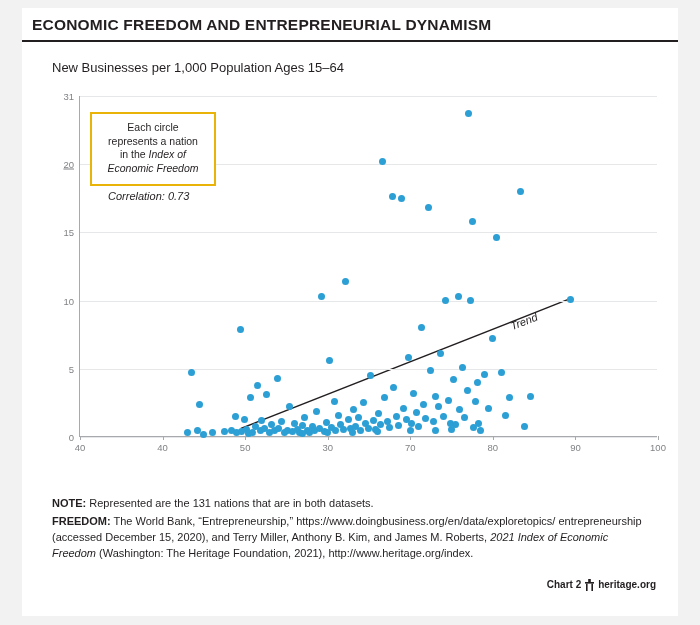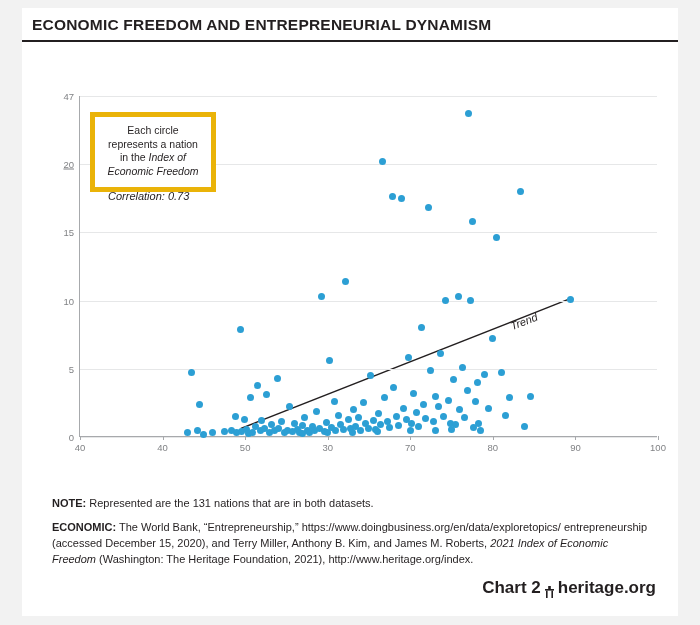--- a/index.html
+++ b/index.html
@@ -128,21 +128,21 @@
     transform: rotate(-21deg);
     transform-origin: left bottom;
   }
 
   .callout {
     position: absolute;
     left: 68px;
     top: 104px;
     width: 126px;
     background: #ffffff;
-    border: 5px solid #eab308;
+    border: 2px solid #eab308;
     padding: 7px 6px 8px 6px;
     box-sizing: border-box;
     text-align: center;
     font-size: 10.5px;
     line-height: 1.3;
     color: #231f20;
   }
   .callout i { font-style: italic; }
   .correlation {
     position: absolute;
@@ -169,28 +169,28 @@
     position: absolute;
     left: 30px;
     top: 488px;
     width: 600px;
     font-size: 11px;
     line-height: 1.45;
     color: #231f20;
   }
   .notes b { font-weight: bold; }
   .notes i { font-style: italic; }
-  .note-line { margin: 0 0 8px 0; }
+  .note-line { margin: 0 0 2px 0; }
   .sources-block { margin-top: 2px; }
 
   .footer {
     position: absolute;
     right: 22px;
     top: 570px;
-    font-size: 17px;
+    font-size: 10px;
     font-weight: bold;
     color: #231f20;
     display: flex;
     align-items: center;
     gap: 4px;
   }
   .footer .chartnum { font-weight: bold; }
   .footer .brand { font-weight: bold; }
   .heritage-mark {
     display: inline-block;
@@ -203,38 +203,39 @@
 </head>
 <body>
 
 <div class="page">
   <div class="card">
 
     <div class="title-wrap">
       <span class="title">ECONOMIC FREEDOM AND ENTREPRENEURIAL DYNAMISM</span>
     </div>
 
+    <div class="subtitle">New Businesses per 1,000 Population Ages 15–64</div>
 
     <div class="plot-area">
       <div class="plot-inner" id="plot-inner">
         <svg class="trend-svg" id="trend-svg" viewBox="0 0 578 341">
             <line x1="161.01428571428573" y1="333.498" x2="491.3" y2="203.23600000000002" stroke="#231f20" stroke-width="1.4"></line>
           </svg>
       <div class="gridline-y" style="top: 341px;"></div>
           <div class="tick-label-y" style="top: 341px;">0</div>
           <div class="gridline-y" style="top: 272.8px;"></div>
           <div class="tick-label-y" style="top: 272.8px;">5</div>
           <div class="gridline-y" style="top: 204.6px;"></div>
           <div class="tick-label-y" style="top: 204.6px;">10</div>
           <div class="gridline-y" style="top: 136.4px;"></div>
           <div class="tick-label-y" style="top: 136.4px;">15</div>
           <div class="gridline-y" style="top: 68.2px;"></div>
           <div class="tick-label-y" style="top: 68.2px; text-decoration: underline;">20</div>
           <div class="gridline-y" style="top: 0px;"></div>
-          <div class="tick-label-y" style="top: 0px;">47</div>
+          <div class="tick-label-y" style="top: 0px;">31</div>
           <div class="tick-mark-x" style="left: 0px;"></div>
           <div class="tick-label-x" style="left: 0px;">40</div>
           <div class="tick-mark-x" style="left: 82.5714px;"></div>
           <div class="tick-label-x" style="left: 82.5714px;">40</div>
           <div class="tick-mark-x" style="left: 165.143px;"></div>
           <div class="tick-label-x" style="left: 165.143px;">50</div>
           <div class="tick-mark-x" style="left: 247.714px;"></div>
           <div class="tick-label-x" style="left: 247.714px;">30</div>
           <div class="tick-mark-x" style="left: 330.286px;"></div>
           <div class="tick-label-x" style="left: 330.286px;">70</div>
@@ -388,21 +389,21 @@
     </div>
 
     <div class="correlation">Correlation: 0.73</div>
 
 
     <div class="notes">
       <div class="note-line">
         <b>NOTE:</b><span> Represented are the 131 nations that are in both datasets.</span>
       </div>
       <div class="sources-block">
-        <b>ECONOMIC:</b><span> The World Bank, “Entrepreneurship,” https://www.doingbusiness.org/en/data/exploretopics/ entrepreneurship (accessed December 15, 2020), and Terry Miller, Anthony B. Kim, and James M. Roberts, </span><i>2021 Index of Economic Freedom</i><span> (Washington: The Heritage Foundation, 2021), http://www.heritage.org/index.</span>
+        <b>FREEDOM:</b><span> The World Bank, “Entrepreneurship,” https://www.doingbusiness.org/en/data/exploretopics/ entrepreneurship (accessed December 15, 2020), and Terry Miller, Anthony B. Kim, and James M. Roberts, </span><i>2021 Index of Economic Freedom</i><span> (Washington: The Heritage Foundation, 2021), http://www.heritage.org/index.</span>
       </div>
     </div>
 
     <div class="footer">
       <span class="chartnum">Chart 2</span>
       <span class="heritage-mark">
         <svg width="9" height="12" viewBox="0 0 9 12" xmlns="http://www.w3.org/2000/svg">
           <rect x="0" y="3" width="9" height="1.6" fill="#231f20"></rect>
           <rect x="1" y="4.6" width="1.6" height="7.4" fill="#231f20"></rect>
           <rect x="6.4" y="4.6" width="1.6" height="7.4" fill="#231f20"></rect>

